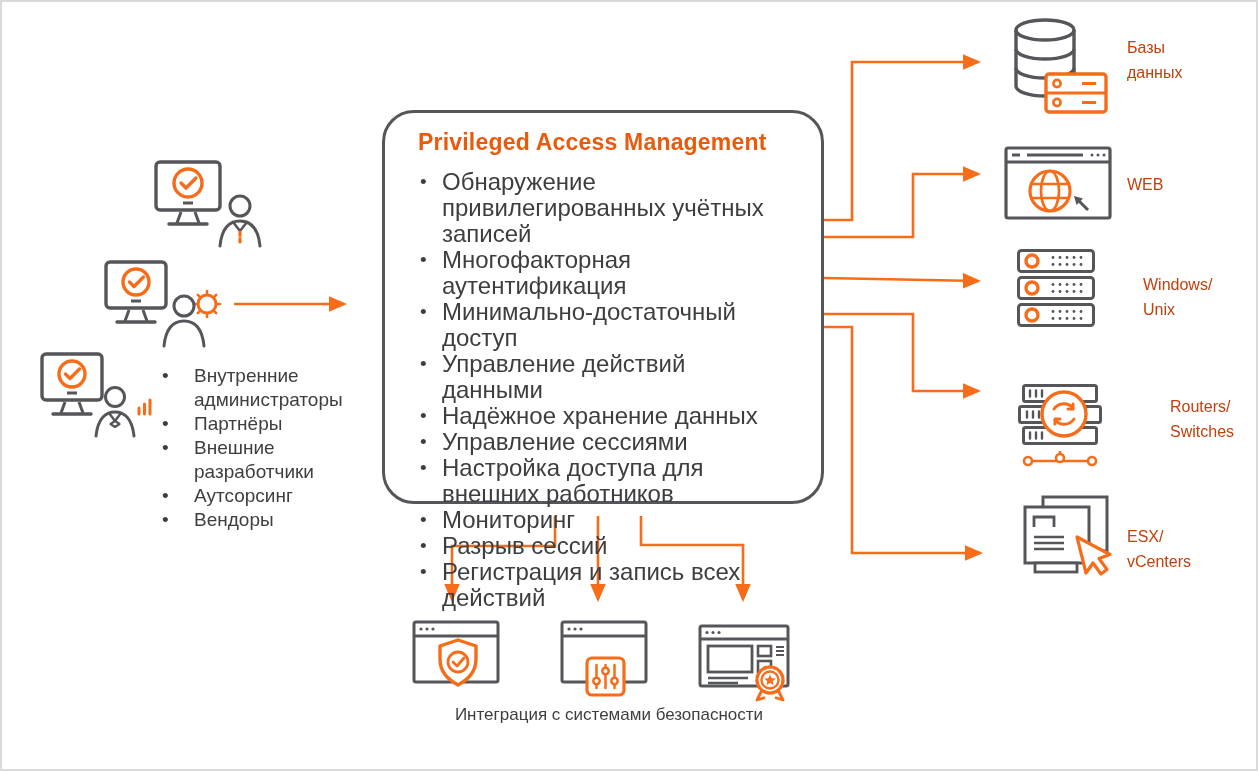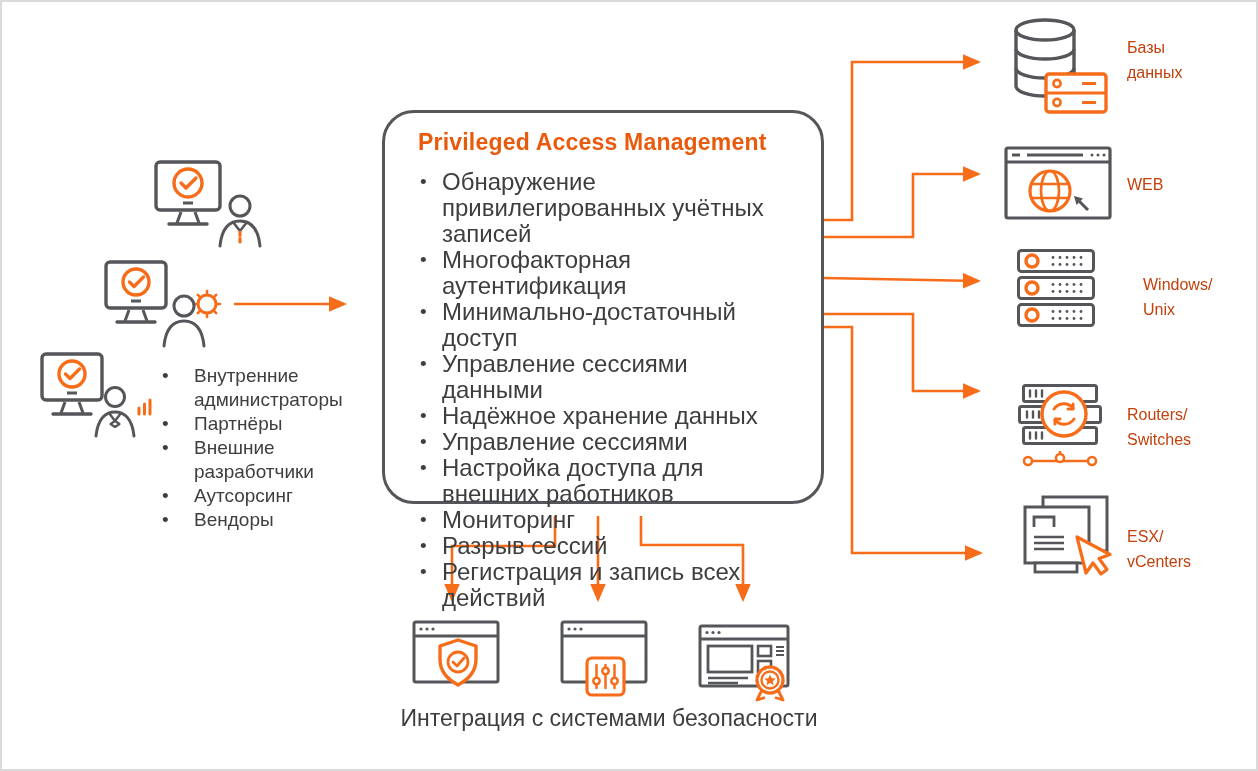--- a/index.html
+++ b/index.html
@@ -38,21 +38,21 @@
     color:#3D3E40;max-width:194px;
   }
   ul.ulist li::before{content:"•";position:absolute;left:2px;top:0;}
 
   
   .target-label{
     font-size:16px;line-height:25px;color:#c2410c;white-space:pre-line;
   }
   .caption{
     left:300px;top:703px;width:614px;text-align:center;
-    font-size:23px;color:#3D3E40;
+    font-size:17px;color:#3D3E40;
   }
 </style>
 </head>
 <body>
 
 <div class="canvas">
 
   <svg class="abs" style="left:0;top:0;" width="1258" height="771" viewBox="0 0 1258 771" fill="none" aria-hidden="true">
     <defs>
       <marker id="ah" markerWidth="7" markerHeight="6" refX="5.8" refY="3" orient="auto">
@@ -134,21 +134,21 @@
       <li>Вендоры</li>
     </ul>
   </div>
 
   <div class="abs pam-box">
     <div class="pam-title">Privileged Access Management</div>
     <ul class="blist">
       <li>Обнаружение привилегированных учётных записей</li>
       <li>Многофакторная аутентификация</li>
       <li>Минимально-достаточный доступ</li>
-      <li>Управление сессиями данными</li>
+      <li>Управление действий данными</li>
       <li>Надёжное хранение данных</li>
       <li>Управление сессиями</li>
       <li>Настройка доступа для внешних работников</li>
       <li>Мониторинг</li>
       <li>Разрыв сессий</li>
       <li>Регистрация и запись всех действий</li>
     </ul>
   </div>
 
   <svg class="abs" style="left:1008px;top:14px;" width="100" height="98" viewBox="0 0 100 98" fill="none">
@@ -241,21 +241,21 @@
     <path d="M36 25 a12 12 0 0 1 19 -1" stroke="#F76C19" stroke-width="3" stroke-linecap="round"></path>
     <path d="M55 20 v5 h-5" stroke="#F76C19" stroke-width="3" stroke-linecap="round" stroke-linejoin="round"></path>
     <path d="M56 35 a12 12 0 0 1 -19 1" stroke="#F76C19" stroke-width="3" stroke-linecap="round"></path>
     <path d="M37 40 v-5 h5" stroke="#F76C19" stroke-width="3" stroke-linecap="round" stroke-linejoin="round"></path>
     <path d="M10 77 H74" stroke="#F76C19" stroke-width="2.6"></path>
     <path d="M42 72 v-5" stroke="#F76C19" stroke-width="2.6"></path>
     <circle cx="10" cy="77" r="4" fill="#fff" stroke="#F76C19" stroke-width="2.6"></circle>
     <circle cx="74" cy="77" r="4" fill="#fff" stroke="#F76C19" stroke-width="2.6"></circle>
     <circle cx="42" cy="74" r="4" fill="#fff" stroke="#F76C19" stroke-width="2.6"></circle>
   </svg>
-  <div class="abs target-label" style="left:1125px;top:392px;margin-top:8px;">Routers/
+  <div class="abs target-label" style="left:1168px;top:392px;">Routers/
 Switches</div>
 
   <svg class="abs" style="left:1019px;top:493px;" width="94" height="84" viewBox="0 0 94 84" fill="none">
     <rect x="22" y="2" width="64" height="54" stroke="#55565A" stroke-width="3" fill="#fff"></rect>
     <rect x="4" y="12" width="64" height="56" stroke="#55565A" stroke-width="3" fill="#fff"></rect>
     <rect x="14" y="68" width="42" height="9" stroke="#55565A" stroke-width="2.8" fill="#fff"></rect>
     <path d="M13 32 v-10 h20 v10" stroke="#55565A" stroke-width="2.8"></path>
     <path d="M13 42 h30 M13 48 h30 M13 54 h30" stroke="#55565A" stroke-width="2.6"></path>
     <path d="M56 42 l9 36 l7 -10 l8 11 l6 -4.5 l-8 -11 l11 -4 Z" stroke="#F76C19" stroke-width="3.2" stroke-linejoin="round" fill="#fff"></path>
   </svg>

